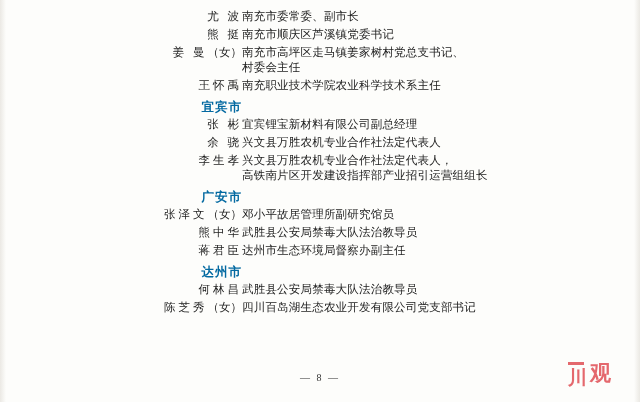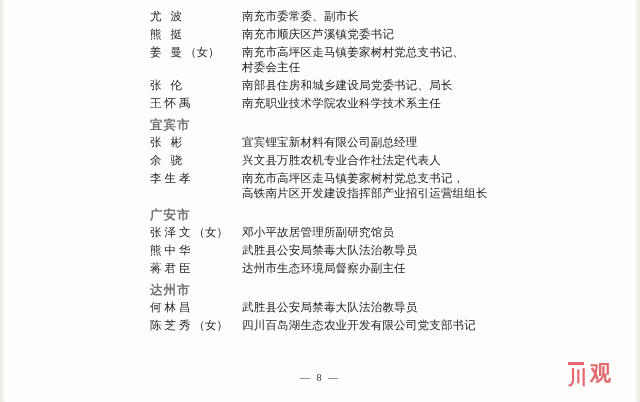--- a/index.html
+++ b/index.html
@@ -37,20 +37,21 @@
     padding: 1px 0 2px 0;
     font-size: 11.5px;
     line-height: 15px;
     color: #1d1d1d;
     letter-spacing: 0.2px;
   }
   td.name {
     width: 92px;
     padding-right: 10px;
     white-space: nowrap;
+    text-align: right;
   }
   td.name .nm {
     display: inline-block;
     letter-spacing: 3px;
   }
   td.name .gender {
     letter-spacing: 0;
   }
   td.post {
     width: 328px;
@@ -60,21 +61,21 @@
     font-family: Liberation Serif, serif;
   }
   tr.region td {
     padding-top: 5px;
     padding-bottom: 1px;
   }
   .region-title {
     font-weight: bold;
     font-size: 12.5px;
     letter-spacing: 1px;
-    color: #737373;
+    color: #0369a1;
   }
   .footer {
     position: absolute;
     left: 0;
     right: 0;
     top: 372px;
     text-align: center;
     font-size: 10px;
     color: #333;
     letter-spacing: 2px;
@@ -134,42 +135,38 @@
         </tr>
         <tr>
           <td class="name"><span class="nm">熊  挺</span><span class="gender"></span></td>
           <td class="post"><span>南充市顺庆区芦溪镇党委书记</span></td>
         </tr>
         <tr>
           <td class="name"><span class="nm">姜  曼</span><span class="gender">（女）</span></td>
           <td class="post"><span>南充市高坪区走马镇姜家树村党总支书记、</span><span class="line2">村委会主任</span></td>
         </tr>
         <tr>
-          <td class="name"><span class="nm">张  伦</span><span class="gender"></span></td>
-          <td class="post"><span>南部县住房和城乡建设局党委书记、局长</span></td>
-        </tr>
-        <tr>
           <td class="name"><span class="nm">王怀禹</span><span class="gender"></span></td>
           <td class="post"><span>南充职业技术学院农业科学技术系主任</span></td>
         </tr>
         <tr class="region">
           <td class="name"><span class="region-title">宜宾市</span></td>
           <td class="post"></td>
         </tr>
         <tr>
           <td class="name"><span class="nm">张  彬</span><span class="gender"></span></td>
           <td class="post"><span>宜宾锂宝新材料有限公司副总经理</span></td>
         </tr>
         <tr>
           <td class="name"><span class="nm">余  骁</span><span class="gender"></span></td>
           <td class="post"><span>兴文县万胜农机专业合作社法定代表人</span></td>
         </tr>
         <tr>
           <td class="name"><span class="nm">李生孝</span><span class="gender"></span></td>
-          <td class="post"><span>南充市高坪区走马镇姜家树村党总支书记，</span><span class="line2">高铁南片区开发建设指挥部产业招引运营组组长</span></td>
+          <td class="post"><span>兴文县万胜农机专业合作社法定代表人，</span><span class="line2">高铁南片区开发建设指挥部产业招引运营组组长</span></td>
         </tr>
         <tr class="region">
           <td class="name"><span class="region-title">广安市</span></td>
           <td class="post"></td>
         </tr>
         <tr>
           <td class="name"><span class="nm">张泽文</span><span class="gender">（女）</span></td>
           <td class="post"><span>邓小平故居管理所副研究馆员</span></td>
         </tr>
         <tr>

